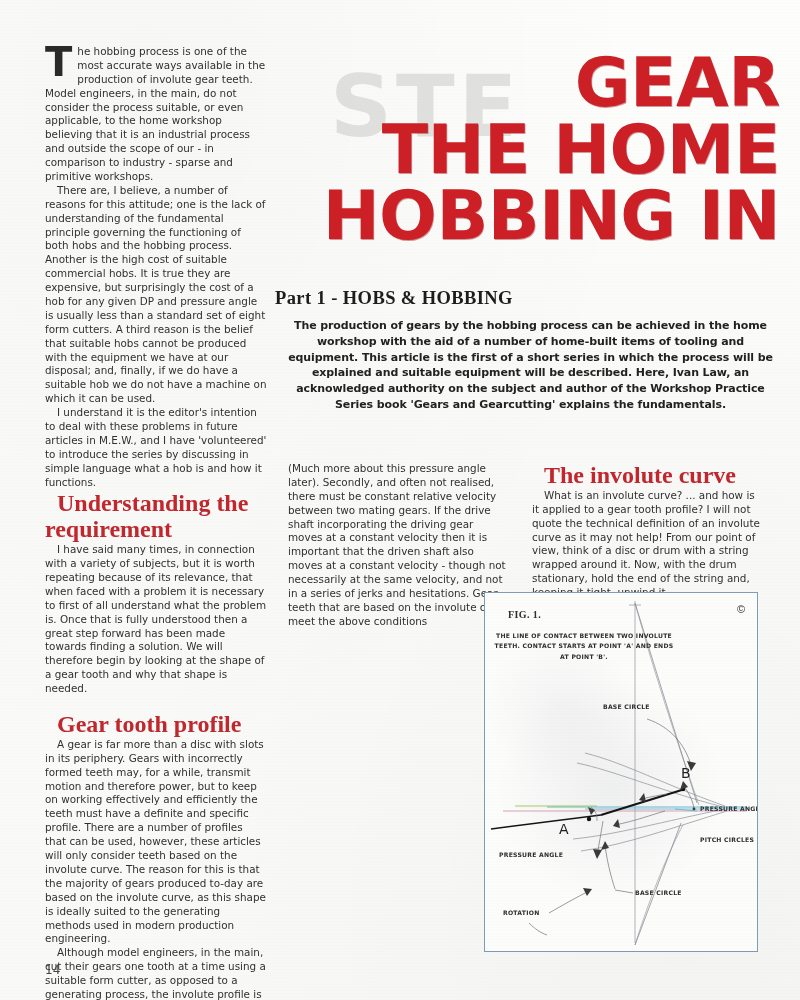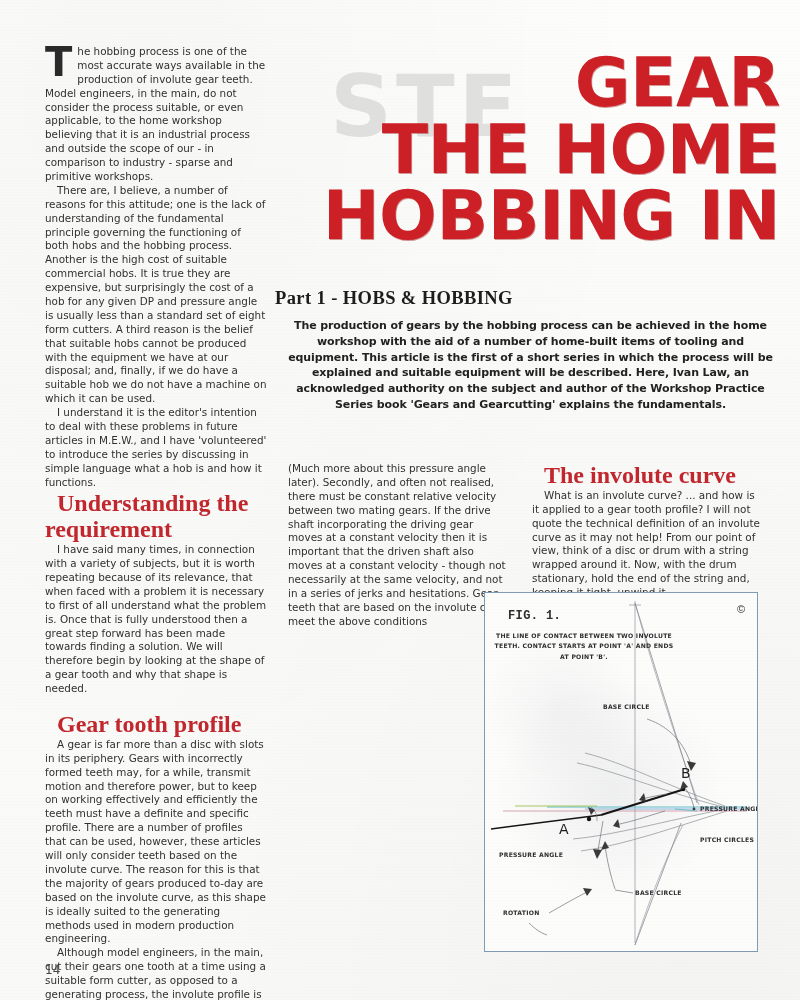--- a/index.html
+++ b/index.html
@@ -132,22 +132,22 @@
     position: absolute;
     font-family: "DejaVu Sans", sans-serif;
     font-size: 6.1px;
     font-weight: bold;
     letter-spacing: .25px;
     color: #2e2e2e;
     white-space: nowrap;
   }
   .fig-no {
     position: absolute; left: 23px; top: 16px;
-    font-family: Liberation Mono, monospace;
-    font-weight: bold; font-size: 12px;
+    font-family: Liberation Serif, serif;
+    font-weight: bold; font-size: 10px;
     letter-spacing: .4px; color: #2e2e2e; text-align: right;
   }
   .fig-cap {
     position: absolute; left: 9px; top: 38px; width: 180px;
     text-align: center;
     font-family: "DejaVu Sans", sans-serif;
     font-weight: bold; font-size: 6.1px;
     line-height: 1.72; letter-spacing: .25px; color: #2e2e2e;
   }
   .fig-pt {

